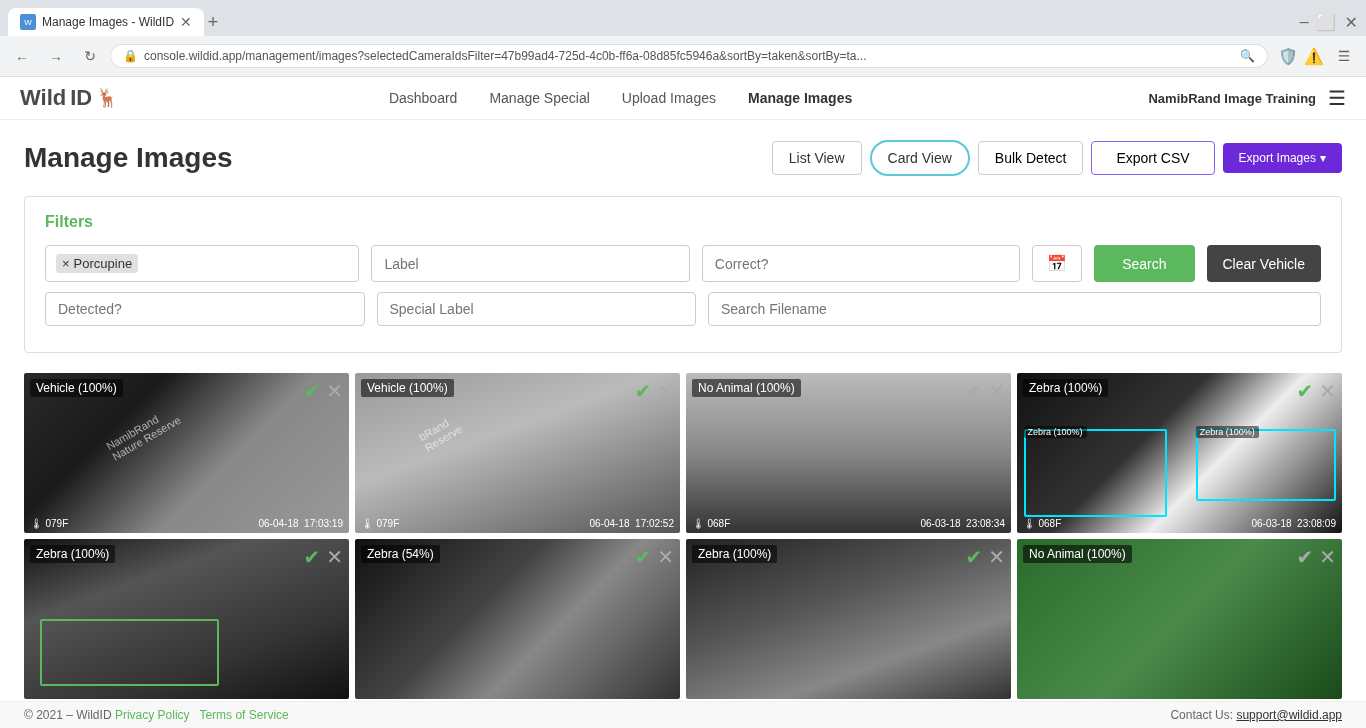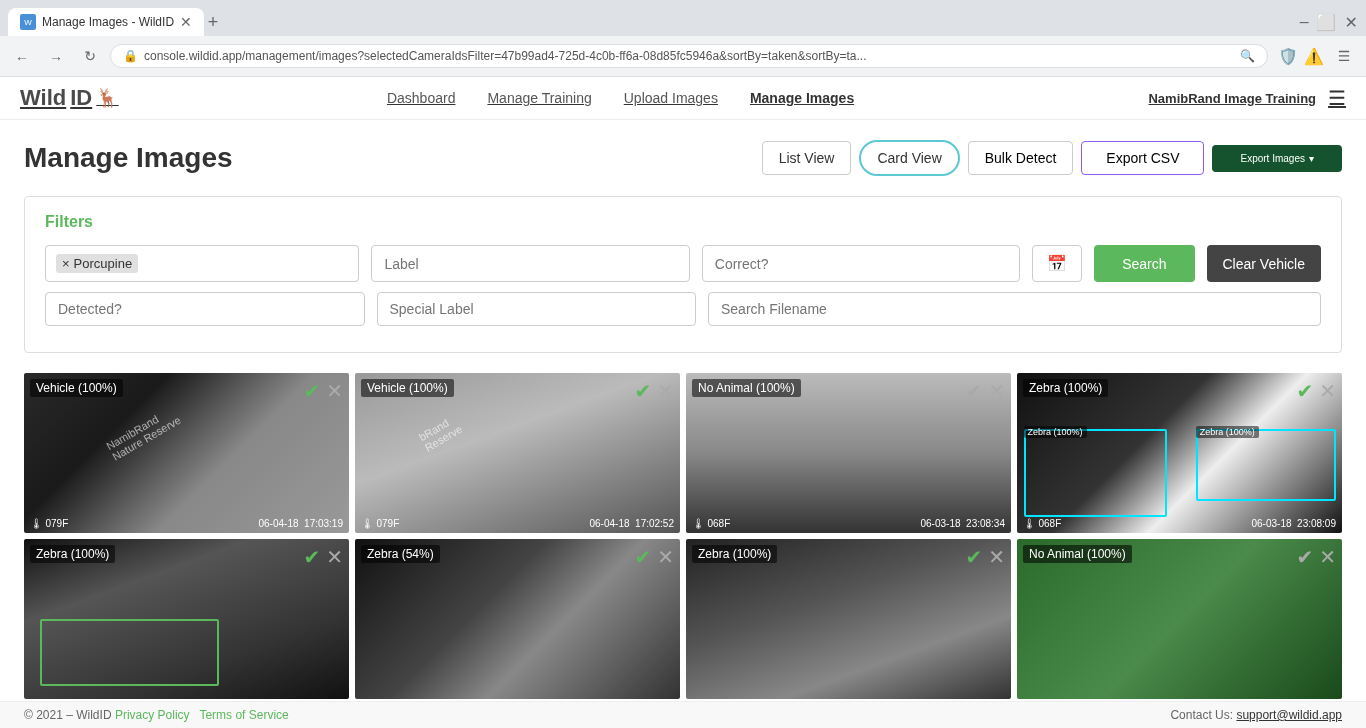--- a/index.html
+++ b/index.html
@@ -63,21 +63,20 @@
     }
     .win-btn { font-size: 16px; color: #666; cursor: pointer; background: none; border: none; }
 
     
     .app-header {
       display: flex;
       align-items: center;
       padding: 8px 20px;
       border-bottom: 1px solid #eee;
       background: #fff;
-      text-decoration: underline;
     }
     .logo-area {
       display: flex; align-items: center; gap: 4px;
       font-size: 22px; font-weight: bold; color: #333;
     }
     .logo-wild { color: #4a4a4a; }
     .logo-id { color: #4a4a4a; }
     .logo-icon { font-size: 18px; }
     .main-nav {
       display: flex; flex: 1; justify-content: center; gap: 32px;
@@ -126,26 +125,26 @@
     }
     .btn-export-csv {
       padding: 8px 24px;
       border: 1px solid #8b5cf6;
       border-radius: 4px;
       background: #fff;
       font-size: 14px;
       cursor: pointer;
     }
     .btn-export-images {
-      padding: 8px 28px;
+      padding: 8px 16px;
       border: none;
       border-radius: 4px;
-      background: #14532d;
+      background: #6d28d9;
       color: #fff;
-      font-size: 10px;
+      font-size: 12px;
       cursor: pointer;
       display: flex; align-items: center; gap: 4px;
     }
 
     
     .filters-section {
       border: 1px solid #ddd;
       border-radius: 4px;
       padding: 16px 20px;
       margin-bottom: 20px;
@@ -356,21 +355,21 @@
 </div>
 
 <div class="app-header">
   <div class="logo-area">
     <span class="logo-wild">Wild</span>
       <span class="logo-id">ID</span>
     <span class="logo-icon">🦌</span>
   </div>
   <nav class="main-nav">
     <a href="#" class="nav-link">Dashboard</a>
-    <a href="#" class="nav-link">Manage Training</a>
+    <a href="#" class="nav-link">Manage Special</a>
     <a href="#" class="nav-link">Upload Images</a>
     <a href="#" class="nav-link active">Manage Images</a>
   </nav>
   <div class="header-right">
     <span class="org-name">NamibRand Image Training</span>
     <span class="menu-icon">☰</span>
   </div>
 </div>
 
 <div class="page-content">

